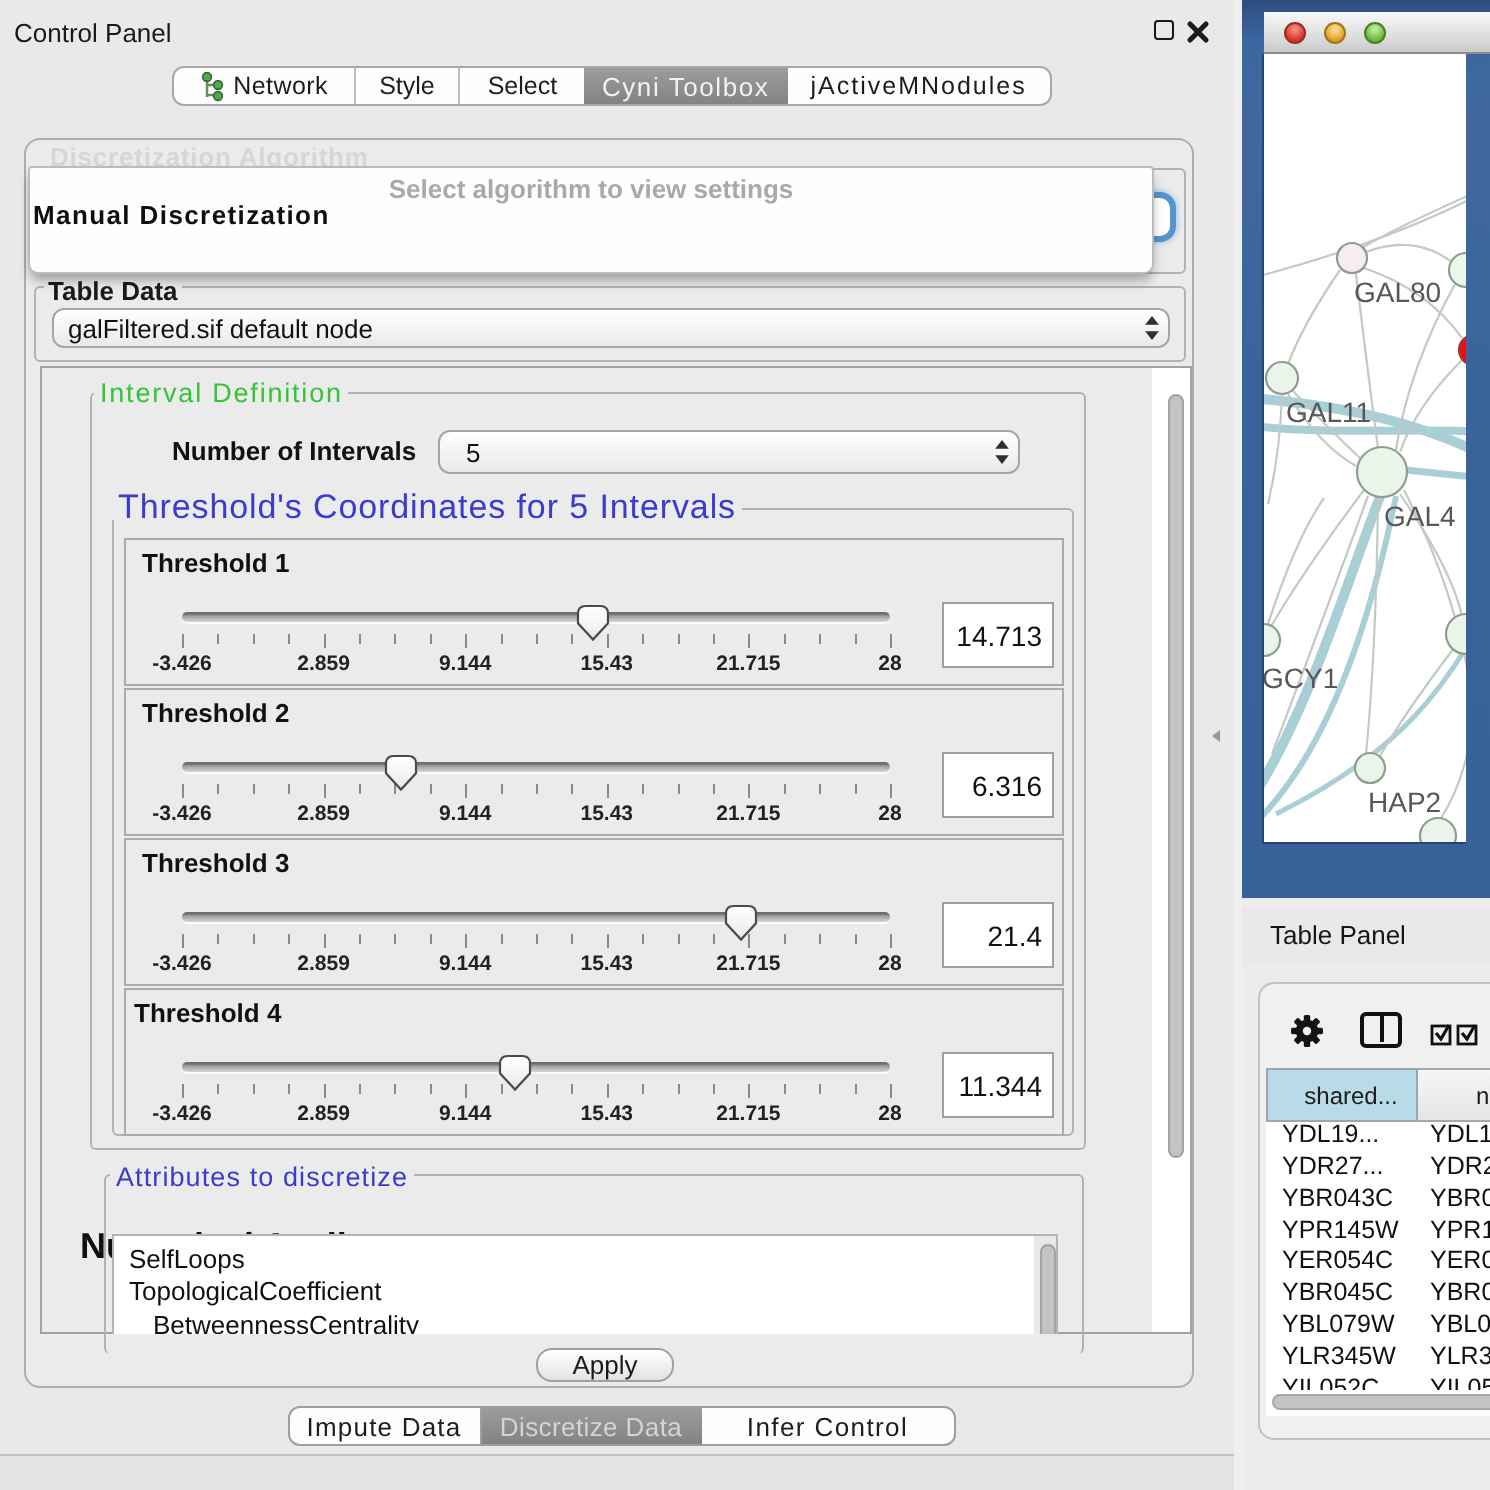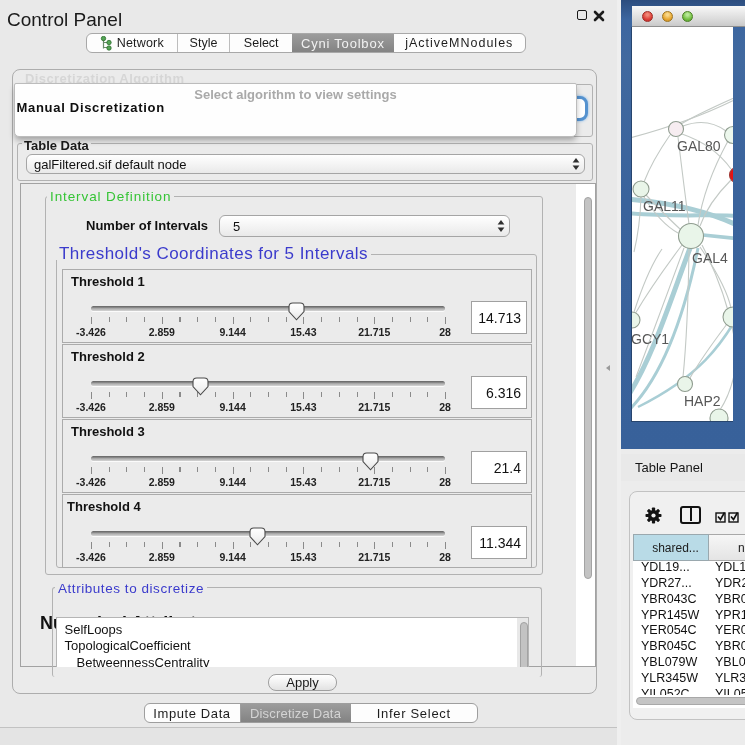--- a/index.html
+++ b/index.html
@@ -7,21 +7,21 @@
   body { font-family:"Liberation Sans", sans-serif; background:#ececec; position:relative; }
   .abs { position:absolute; }
   .grp { position:absolute; border:1px solid #b2b2b2; border-radius:3px; }
   .gtitle { position:absolute; background:#ebebeb; padding:0 3px; font-size:13px; line-height:13px; }
 </style>
 </head>
 <body>
 
 <div class="abs" style="left:0;top:0;width:617px;height:745px;background:#e9e9e9;">
 
-  <div class="abs" style="left:7px;top:9px;font-size:19px;color:#1a1a1a;">Control Panel</div>
+  <div class="abs" style="left:7px;top:9px;font-size:13px;color:#1a1a1a;">Control Panel</div>
   <div class="abs" style="left:577px;top:10px;width:9.5px;height:10px;border:1.9px solid #191919;border-radius:2px;"></div>
   <svg class="abs" style="left:593px;top:9.5px;" width="12" height="12" viewBox="0 0 12 12">
     <path d="M2,2 L10,10 M10,2 L2,10" stroke="#1c1c1c" stroke-width="2.6" stroke-linecap="round"></path>
   </svg>
 
   <div class="abs" style="left:86px;top:33px;width:440px;height:20px;background:#fdfdfd;border:1px solid #a8a8a8;border-radius:6px;overflow:hidden;display:flex;">
     <div style="width:91px;height:100%;display:flex;align-items:center;justify-content:center;font-size:12.5px;color:#1c1c1c;border-right:1px solid #bdbdbd;letter-spacing:0.2px;">
       <svg width="13" height="15" viewBox="0 0 13 15" style="margin-right:4px;">
         <line x1="3.5" y1="2.5" x2="3.5" y2="12.5" stroke="#6a8a6a" stroke-width="1.2"></line>
         <line x1="3.5" y1="6.5" x2="8.5" y2="6.5" stroke="#6a8a6a" stroke-width="1.2"></line>
@@ -178,21 +178,21 @@
     <div class="abs" style="left:8px;top:3.5px;font-size:13px;color:#111;">SelfLoops</div>
     <div class="abs" style="left:8px;top:20px;font-size:13px;color:#111;">TopologicalCoefficient</div>
     <div class="abs" style="left:20px;top:36.5px;font-size:13px;color:#111;">BetweennessCentrality</div>
   </div>
 
   <div class="abs" style="left:268px;top:673.5px;width:69px;height:17.5px;background:linear-gradient(#ffffff,#f0f0f0 55%,#e2e2e2);border:1px solid #a0a0a0;border-radius:8px;display:flex;align-items:center;justify-content:center;font-size:13px;color:#1a1a1a;">Apply</div>
 
   <div class="abs" style="left:143.5px;top:703px;width:334.5px;height:20px;background:#fdfdfd;border:1px solid #9e9e9e;border-radius:6px;overflow:hidden;display:flex;">
     <div style="width:96px;display:flex;align-items:center;justify-content:center;font-size:13px;color:#1d1d1d;letter-spacing:0.6px;border-right:1px solid #9e9e9e;">Impute Data</div>
     <div style="width:110px;display:flex;align-items:center;justify-content:center;font-size:13px;color:#d4d4d4;background:linear-gradient(#9c9c9c,#838383);letter-spacing:0.2px;">Discretize Data</div>
-    <div style="flex:1;display:flex;align-items:center;justify-content:center;font-size:13px;color:#1d1d1d;letter-spacing:0.7px;">Infer Select</div>
+    <div style="flex:1;display:flex;align-items:center;justify-content:center;font-size:13px;color:#1d1d1d;letter-spacing:0.7px;">Infer Control</div>
   </div>
   <div class="abs" style="left:0;top:727px;width:617px;height:18px;background:#e4e4e4;border-top:1px solid #c2c2c2;"></div>
 
   <div class="abs" style="left:14px;top:83px;width:563px;height:54px;background:#fefefe;border:1px solid #bcbcbc;border-radius:2px 2px 5px 5px;box-shadow:0 4px 6px -1px rgba(0,0,0,0.33);z-index:40;">
     <div style="position:absolute;left:0;top:2.5px;width:100%;text-align:center;font-size:13px;font-weight:bold;color:#a9a9a9;">Select algorithm to view settings</div>
     <div style="position:absolute;left:1.5px;top:16px;font-size:13px;font-weight:bold;color:#0f0f0f;letter-spacing:0.7px;">Manual Discretization</div>
   </div>
 </div>
 
 <div class="abs" style="left:617px;top:0;width:4px;height:745px;background:#efefef;"></div>

